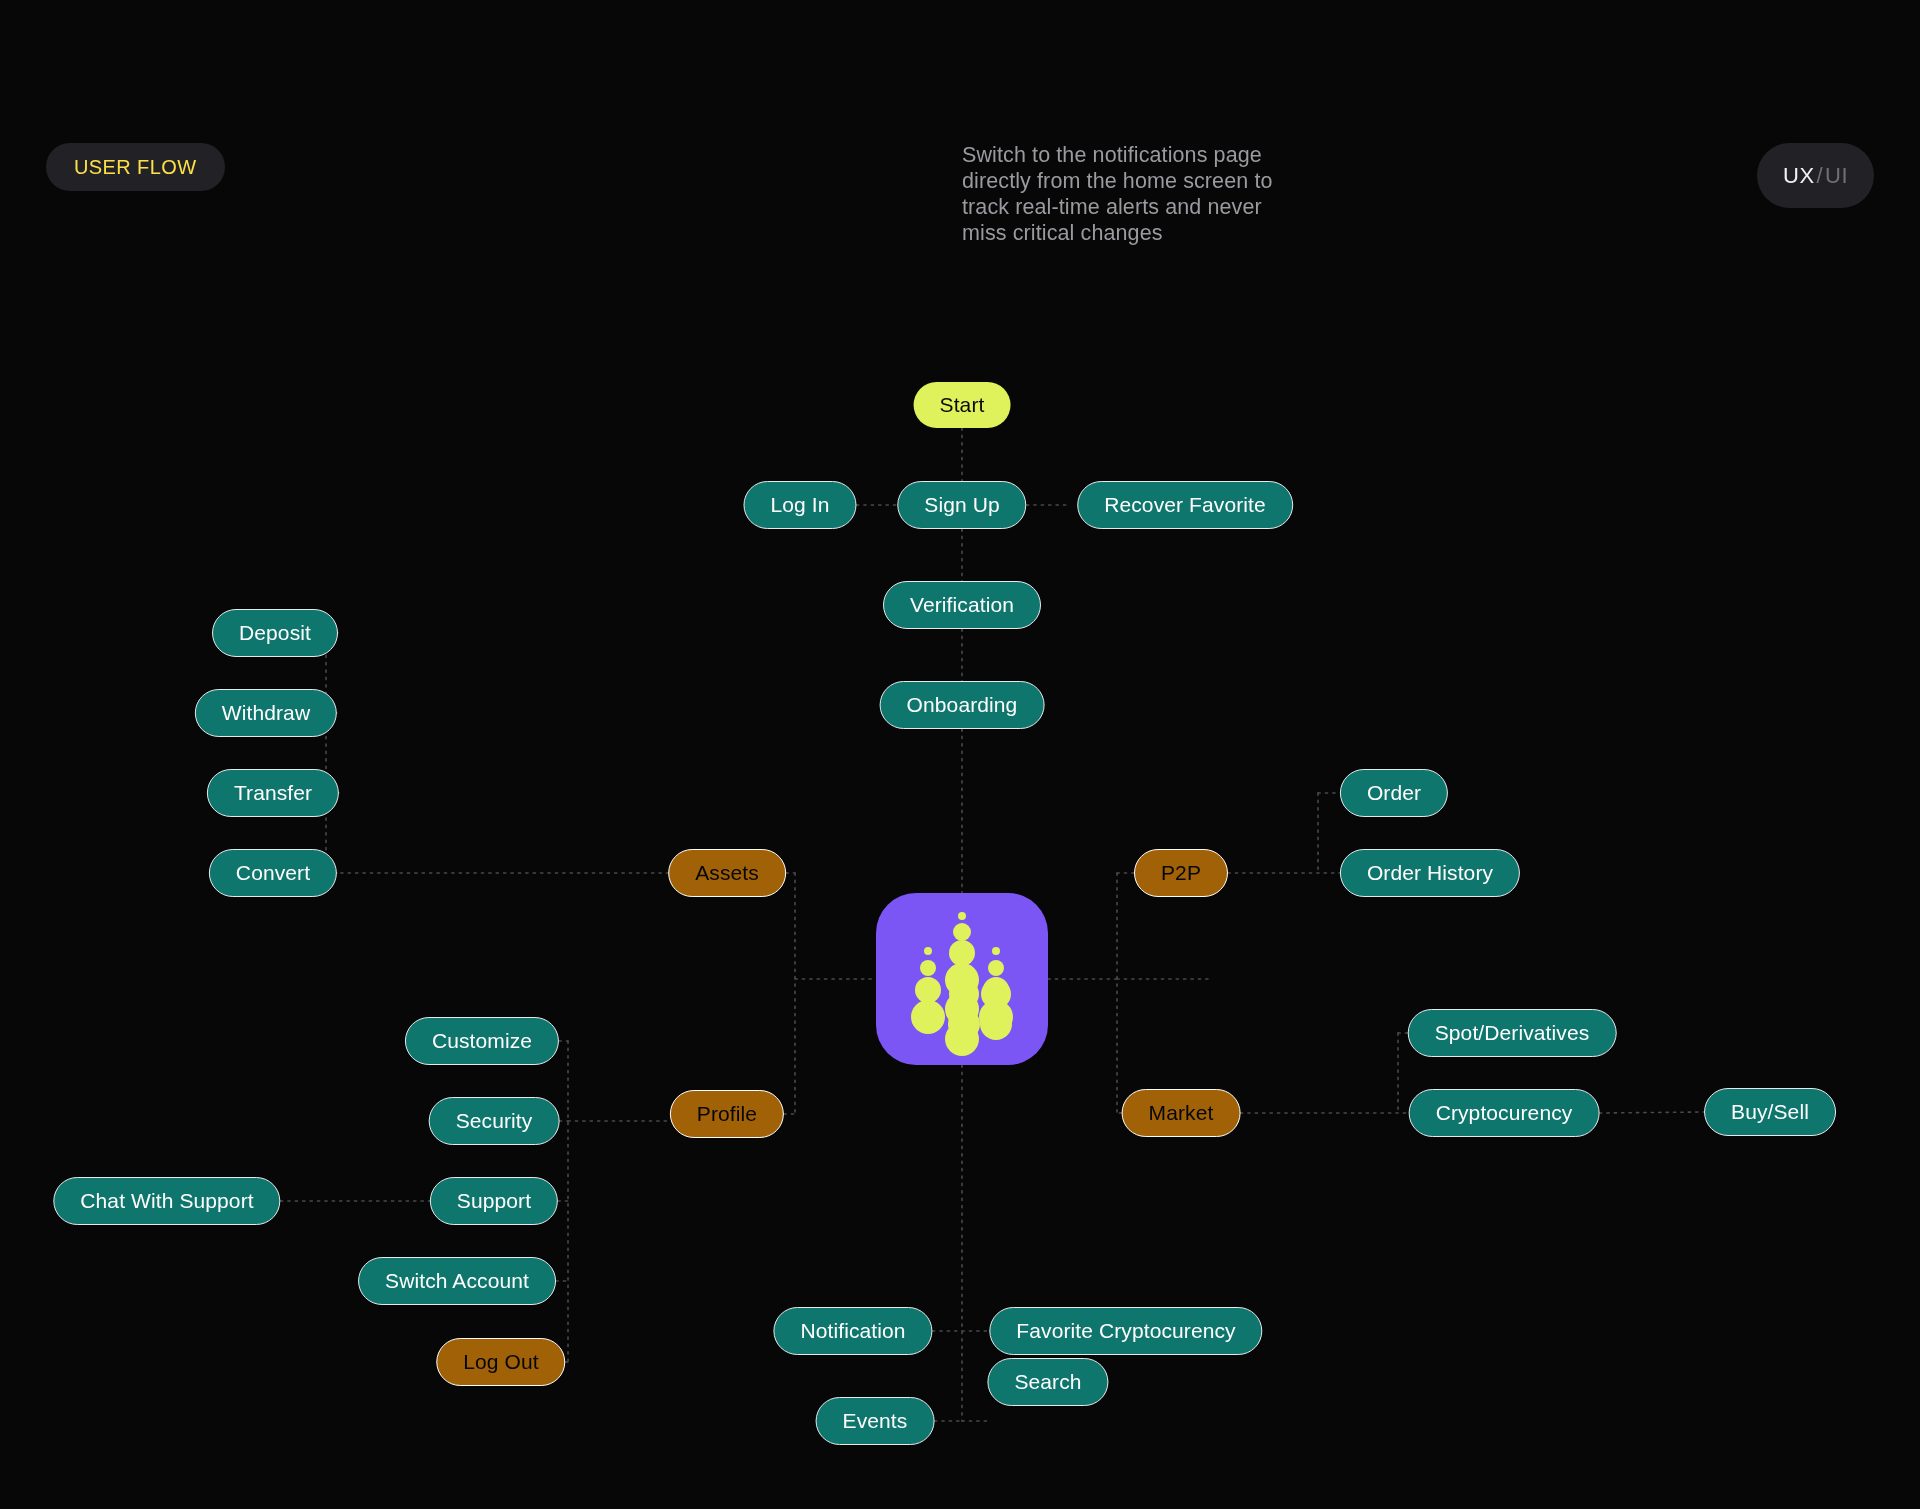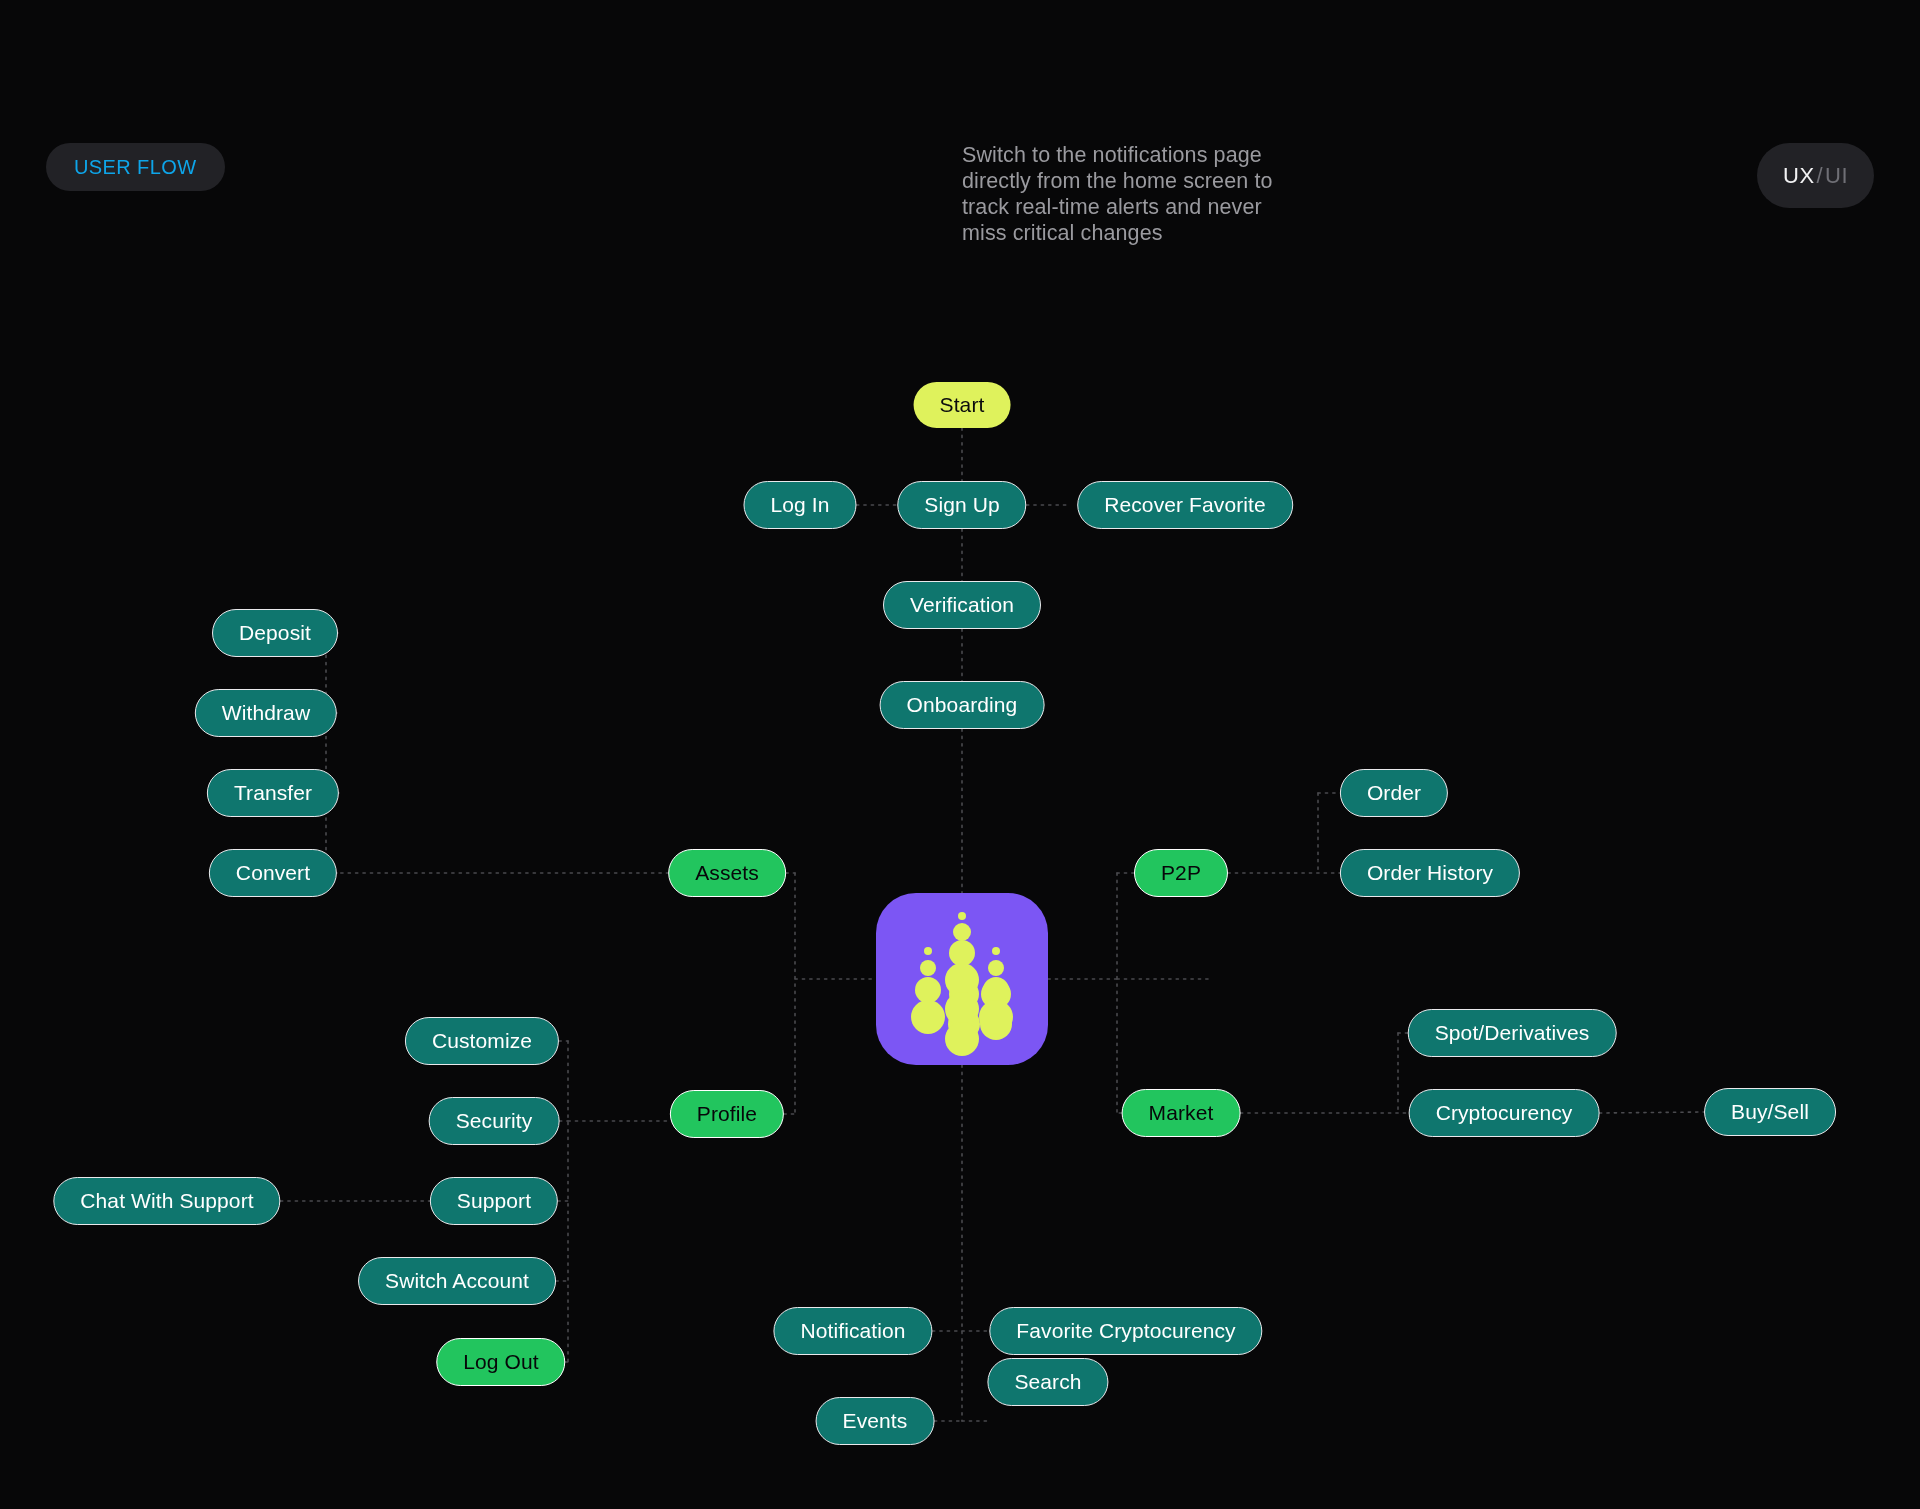--- a/index.html
+++ b/index.html
@@ -32,21 +32,21 @@
     justify-content: center;
     background: #222226;
     border-radius: 999px;
     letter-spacing: .02em;
     white-space: nowrap;
   }
   #chip-userflow {
     left: 46px; top: 143px;
     height: 48px; padding: 0 28px;
     font-size: 20px;
-    color: #0ea5e9;
+    color: #fde047;
   }
   #chip-uxui {
     right: 46px; top: 143px;
     height: 65px; padding: 0 26px;
     font-size: 22px;
   }
   #chip-uxui .ux { color: #f2f2f3; }
   #chip-uxui .sep { color: #6f6f75; margin: 0 2px; }
   #chip-uxui .ui { color: #6f6f75; }
 
@@ -88,21 +88,21 @@
     letter-spacing: .005em;
     transform: translate(-50%, -50%);
     padding: 0 26px;
   }
   .node.outline {
     background: #0f766e;
     border: 1.4px solid #e9e9ec;
     color: #ffffff;
   }
   .node.filled {
-    background: #22c55e;
+    background: #a16207;
     border: 1.4px solid #ffffff;
     color: #07070a;
   }
   .node.accent {
     background: #dff25c;
     border: none;
     color: #0b0b0d;
     height: 46px;
   }
 

